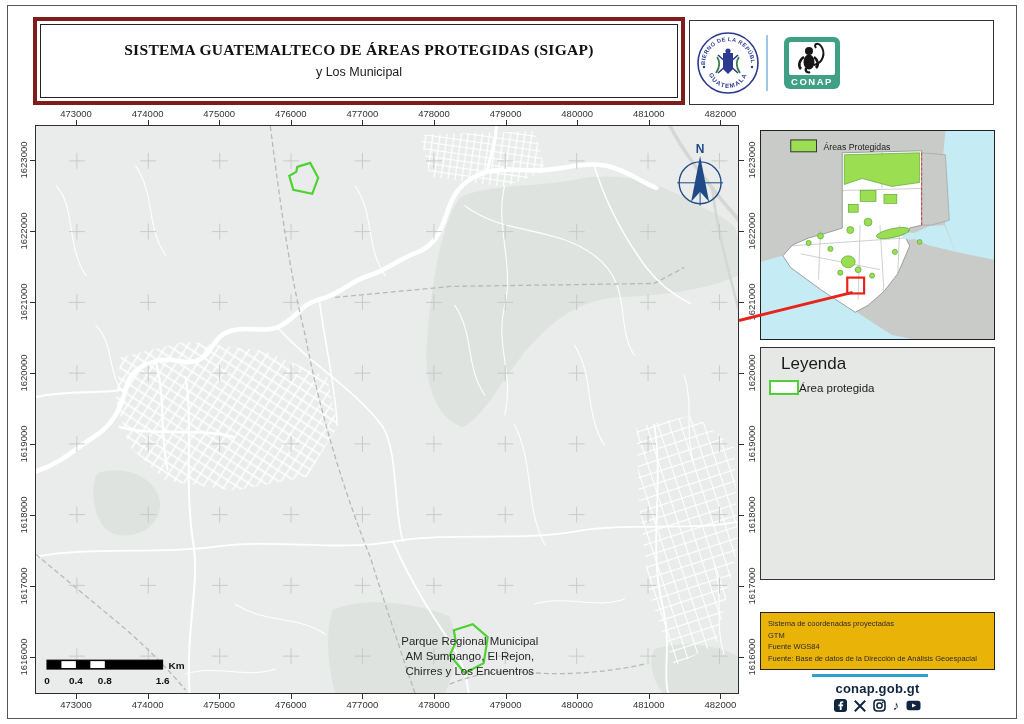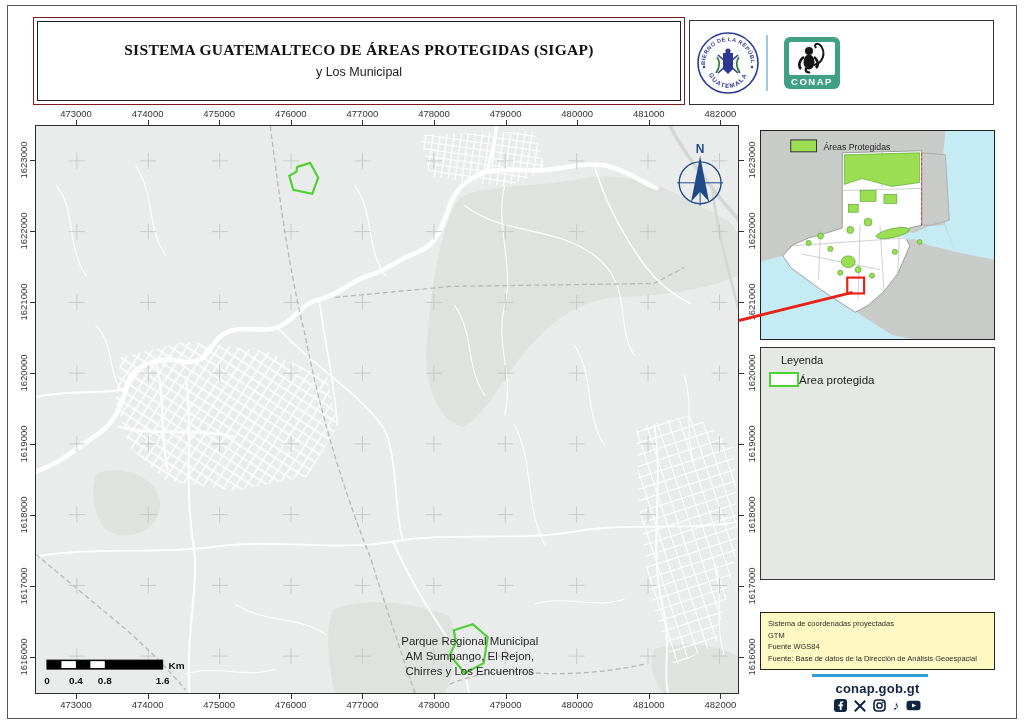--- a/index.html
+++ b/index.html
@@ -1,21 +1,21 @@
 <!DOCTYPE html>
 <html><head>
 <meta charset="utf-8">
 <style>
   * { margin:0; padding:0; box-sizing:border-box; }
   body { background:#fff; font-family:"Liberation Sans", sans-serif; }
   .page { position:relative; width:1024px; height:724px; background:#fff; overflow:hidden; }
   .outer-border { position:absolute; left:7px; top:5px; right:7px; bottom:5px; border:1.3px solid #555; pointer-events:none; }
 
   
-  .title-box { position:absolute; left:33px; top:17px; width:652px; height:88px; border:1px solid #7f1d1d; padding:3px; background:#fff; }
+  .title-box { position:absolute; left:33px; top:17px; width:652px; height:88px; border:4px solid #7f1d1d; padding:3px; background:#fff; }
   .title-inner { border:1.8px solid #222; height:100%; display:flex; flex-direction:column; align-items:center; justify-content:center; text-align:center; padding:2px 10px; }
   .map-title { font-family:"Liberation Serif", serif; font-weight:bold; font-size:15.5px; letter-spacing:.3px; color:#111; margin-bottom:5px; }
   .map-subtitle { font-size:12.5px; color:#1a1a1a; line-height:1.35; }
 
   .logo-box { position:absolute; left:689px; top:20px; width:305px; height:85px; border:1.8px solid #333; background:#fff; display:flex; align-items:center; padding:0 6px; }
   .org-divider { width:2px; height:56px; background:#9cc9e8; margin:0 8px 0 6px; }
   .org-text { display:flex; flex-direction:column; line-height:1.1; min-width:148px; }
   .org-l1 { font-size:12.5px; color:#5f7482; }
   .org-l2 { font-size:14px; font-weight:bold; color:#173a66; }
   .org-l3 { font-size:7.3px; color:#3aa0d8; margin-top:3px; }
@@ -31,26 +31,26 @@
   .tick-v { position:absolute; width:1px; height:5px; background:#333; }
   .tick-h { position:absolute; width:5px; height:1px; background:#333; }
 
   .red-leader { position:absolute; left:739px; top:319px; width:117px; height:2.6px; background:#e8231a; transform-origin:0 50%; transform:rotate(-13.9deg); }
 
   
   .inset-box { position:absolute; left:760px; top:130px; width:235px; height:210px; border:1.3px solid #222; background:#c9cbc9; }
   .inset-box svg { display:block; width:100%; height:100%; }
 
   .legend-panel { position:absolute; left:760px; top:347px; width:235px; height:233px; border:1.3px solid #333; background:#e6e8e6; padding:6px 8px; }
-  .legend-title { font-size:11px; color:#1a1a1a;padding-left:12px; }
+  .legend-title { font-size:17px; color:#1a1a1a;padding-left:12px; }
   .legend-item { display:flex; align-items:center; margin-top:6px; }
   .legend-swatch { width:30px; height:15px; background:#fdfdfd; border:2px solid #4ed132; }
   .legend-item-label { font-size:11.5px; color:#1a1a1a; }
 
-  .info-box { position:absolute; left:760px; top:612px; width:235px; height:58px; border:1.5px solid #222; background:#fef9c3; padding:5px 7px; }
+  .info-box { position:absolute; left:760px; top:612px; width:235px; height:58px; border:1.5px solid #222; background:#eab308; padding:5px 7px; }
   .info-line { font-size:7.5px; color:#2c2c2c; line-height:1.55; }
 
   .blue-rule { position:absolute; left:812px; top:674px; width:116px; height:3px; background:#2f9fd8; }
   .footer-url { position:absolute; left:760px; top:681px; width:235px; text-align:center; font-size:13px; font-weight:bold; color:#0f2540; letter-spacing:.2px; }
   .social-row { position:absolute; left:760px; top:699px; width:235px; display:flex; justify-content:center; align-items:center; gap:7px; }
   .social-row .glyph { font-size:13px; font-weight:bold; color:#0f2540; line-height:13px; }
 </style>
 </head>
 <body>
 

